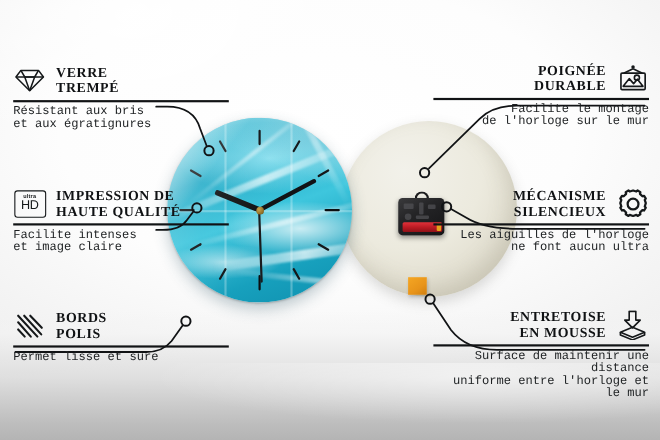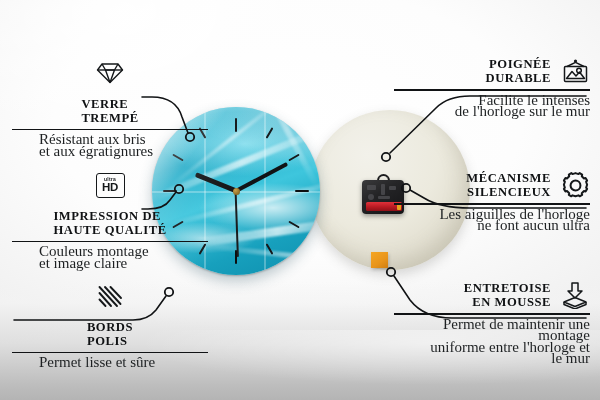--- a/index.html
+++ b/index.html
@@ -208,21 +208,20 @@
     width: 196px;
   }
   .feature.left  { left: 12px;  text-align: left; }
   .feature.right { right: 10px; text-align: right; }
 
   .feat-head {
     display: flex;
     align-items: center;
     gap: 9px;
     margin-bottom: 3px;
-    flex-direction: column;
   }
   .feature.right .feat-head { flex-direction: row-reverse; }
 
   .feat-icon {
     width: 30px; height: 30px;
     flex: 0 0 30px;
     display: flex;
     align-items: center;
     justify-content: center;
     color: #15181a;
@@ -241,26 +240,25 @@
   }
 
   .feat-rule {
     height: 1.5px;
     background: #111315;
     width: 100%;
     margin: 2px 0 4px 0;
   }
 
   .feat-desc {
-    font-family: Liberation Serif, serif;
-    font-size: 15px;
+    font-family: Liberation Mono, monospace;
+    font-size: 11px;
     line-height: 11.6px;
     color: #1d2022;
     white-space: pre-line;
-    margin-left: 27px;
   }
 
   
   #feature-verre      { top: 58px; }
   #feature-impression { top: 170px; }
   #feature-bords      { top: 281px; }
   #feature-poignee    { top: 56px; }
   #feature-mecanisme  { top: 170px; }
   #feature-entretoise { top: 280px; }
 
@@ -277,21 +275,21 @@
   }
   .hd-badge .u {
     font-family: "Liberation Sans", sans-serif;
     font-size: 5px;
     font-weight: 700;
     letter-spacing: 0.2px;
   }
   .hd-badge .h {
     font-family: "Liberation Sans", sans-serif;
     font-size: 11.5px;
-    font-weight: 700;
+    font-weight: 400;
     letter-spacing: -0.3px;
     margin-top: 0.5px;
     text-align: right;
   }
 </style>
 </head>
 <body>
 
 <div id="stage">
 
@@ -394,21 +392,21 @@
       <span class="feat-icon">
         <span class="hd-badge">
           <span class="u">ultra</span>
           <span class="h">HD</span>
         </span>
       </span>
       <span class="feat-title">IMPRESSION DE
 HAUTE QUALITÉ</span>
     </div>
     <div class="feat-rule"></div>
-    <div class="feat-desc">Couleurs montage
+    <div class="feat-desc">Facilite intenses
 et image claire</div>
   </div>
 
   <div class="feature left" id="feature-bords">
     <div class="feat-head">
       <span class="feat-icon">
         <svg width="28" height="24" viewBox="0 0 28 24" fill="none" stroke="currentColor" stroke-width="1.9" stroke-linecap="round">
           <path d="M3.5 3 L21 22"></path>
           <path d="M9 3 L24.5 20"></path>
           <path d="M3.5 9 L15 22"></path>
@@ -431,21 +429,21 @@
           <path d="M14.5 4.4 L6 8.5 M14.5 4.4 L23 8.5"></path>
           <rect x="3.5" y="8.5" width="22" height="15" rx="1"></rect>
           <path d="M5.5 20.5 L11 13.5 L15 18 L18.5 14 L23.5 20.5 Z"></path>
           <circle cx="18" cy="12.6" r="2.3"></circle>
         </svg>
       </span>
       <span class="feat-title">POIGNÉE
 DURABLE</span>
     </div>
     <div class="feat-rule"></div>
-    <div class="feat-desc">Facilite le intenses
+    <div class="feat-desc">Facilite le montage
 de l'horloge sur le mur</div>
   </div>
 
   <div class="feature right" id="feature-mecanisme">
     <div class="feat-head">
       <span class="feat-icon">
         <svg width="29" height="29" viewBox="0 0 30 30" fill="none" stroke="currentColor" stroke-width="2.1" stroke-linejoin="round">
           <path d="M15 2.2 l3.1 1.0 1.2 -1.0 2.6 1.6 -0.4 1.6 2.3 2.3 1.6 -0.4 1.6 2.6 -1.0 1.2 1.0 3.1 -1.0 3.1 1.0 1.2 -1.6 2.6 -1.6 -0.4 -2.3 2.3 0.4 1.6 -2.6 1.6 -1.2 -1.0 -3.1 1.0 -3.1 -1.0 -1.2 1.0 -2.6 -1.6 0.4 -1.6 -2.3 -2.3 -1.6 0.4 -1.6 -2.6 1.0 -1.2 -1.0 -3.1 1.0 -3.1 -1.0 -1.2 1.6 -2.6 1.6 0.4 2.3 -2.3 -0.4 -1.6 2.6 -1.6 1.2 1.0 Z"></path>
           <circle cx="15" cy="15" r="5.1"></circle>
         </svg>
@@ -464,17 +462,17 @@
         <svg width="28" height="27" viewBox="0 0 28 27" fill="none" stroke="currentColor" stroke-width="1.5" stroke-linejoin="round">
           <path d="M11 1 H17 V9 H21 L14 16 L7 9 H11 Z"></path>
           <path d="M14 15.5 L25 20 L14 24.5 L3 20 Z"></path>
           <path d="M3 20 V22.5 L14 27 L25 22.5 V20"></path>
         </svg>
       </span>
       <span class="feat-title">ENTRETOISE
 EN MOUSSE</span>
     </div>
     <div class="feat-rule"></div>
-    <div class="feat-desc">Permet de maintenir une montage
+    <div class="feat-desc">Surface de maintenir une distance
 uniforme entre l'horloge et le mur</div>
   </div>
 
 </div>
 
 </body></html>

